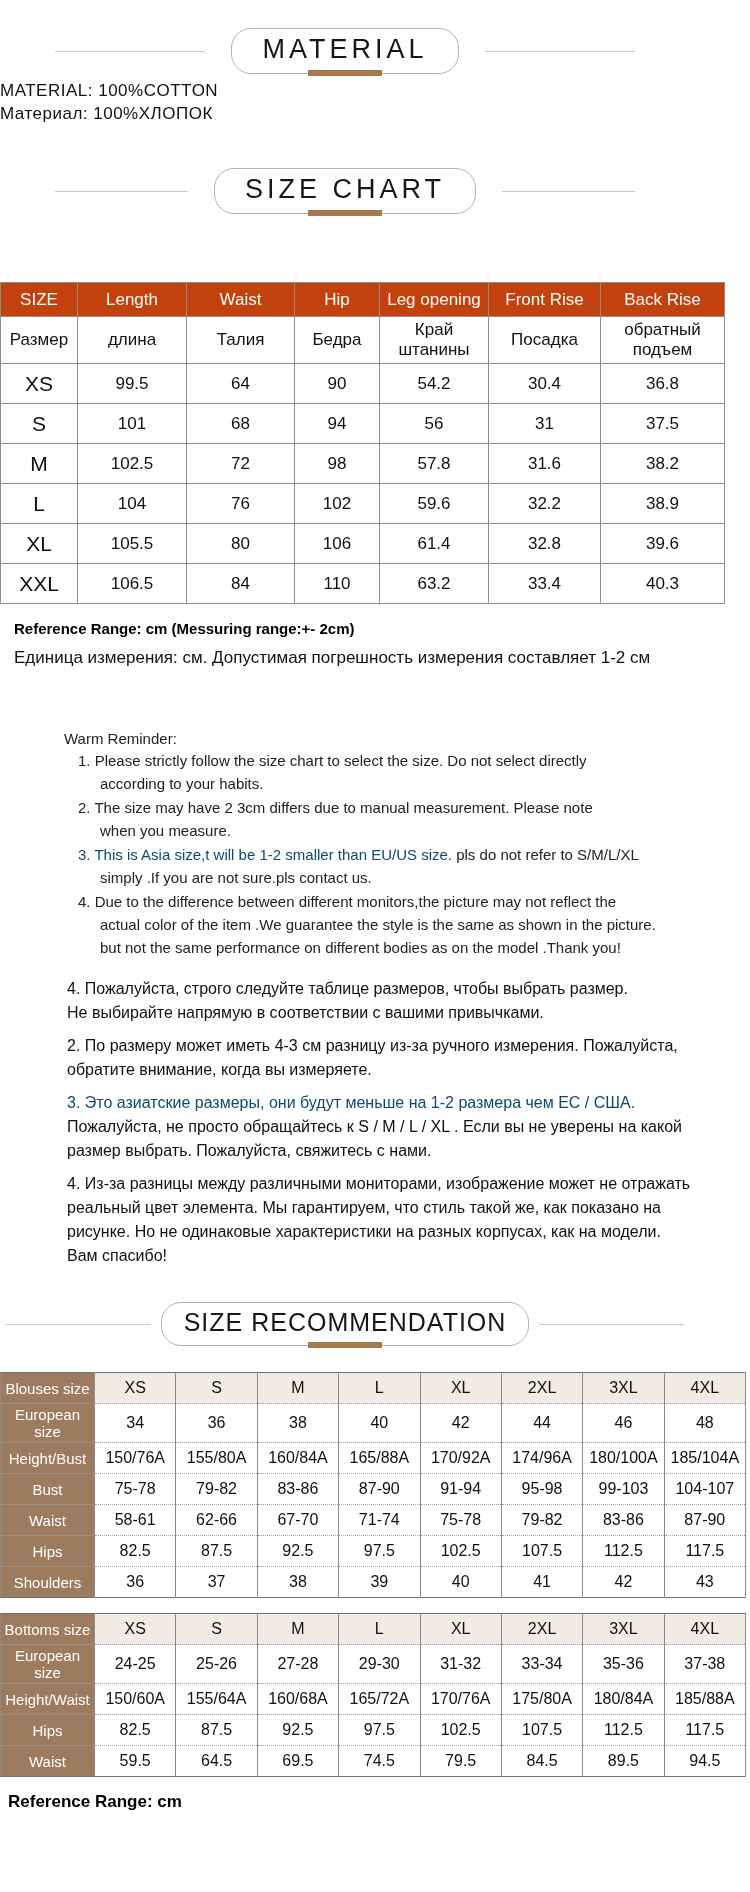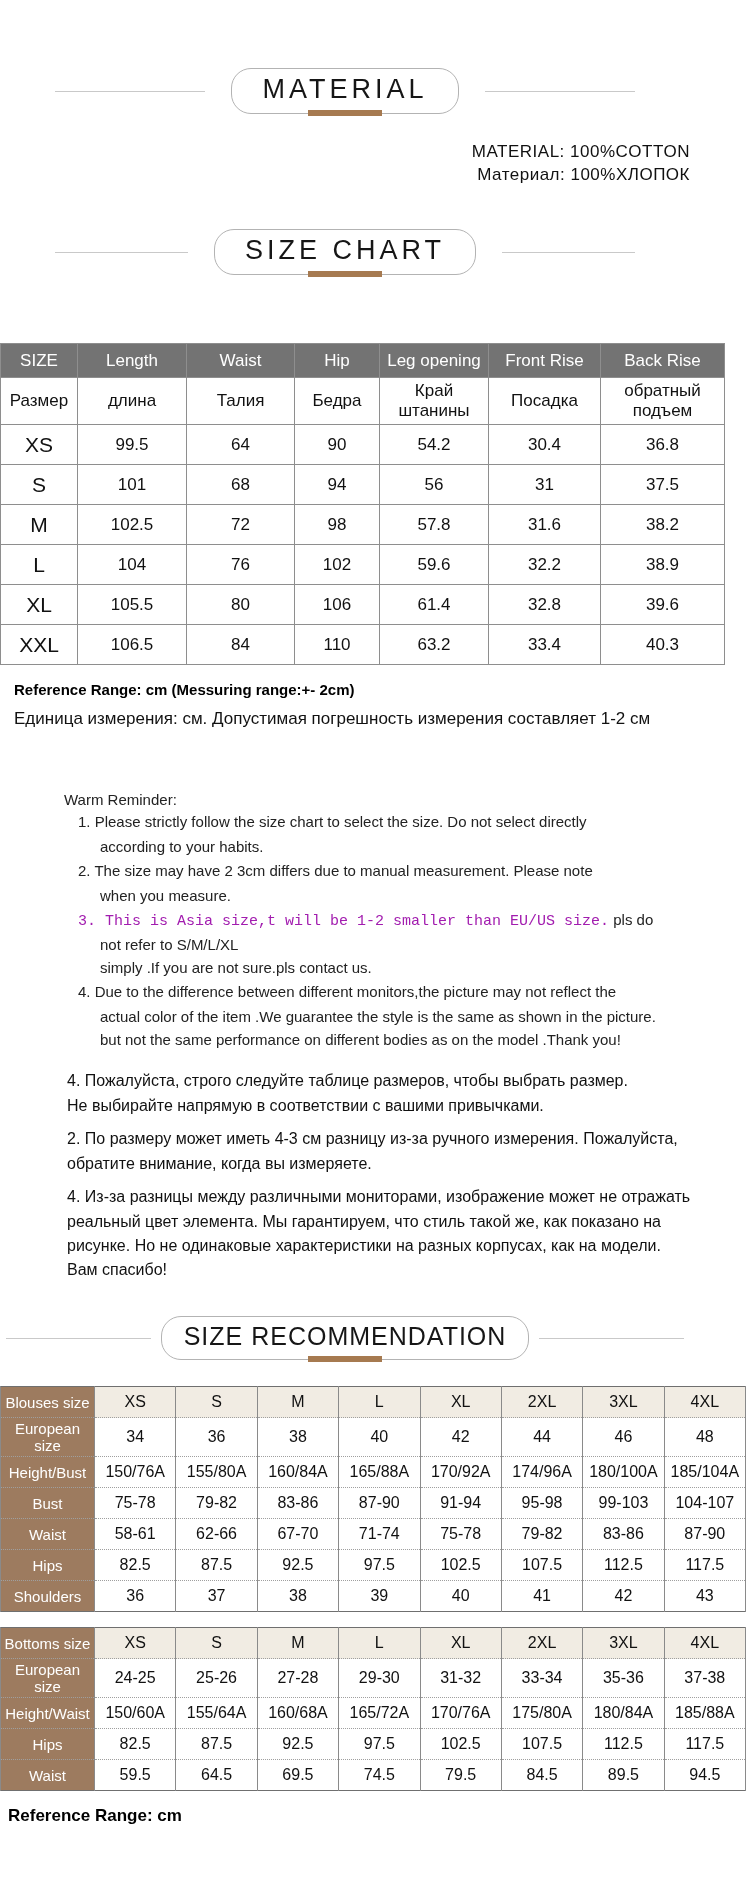--- a/index.html
+++ b/index.html
@@ -4,21 +4,21 @@
 <style>
   * { box-sizing: border-box; }
   html, body { margin:0; padding:0; }
   body {
     width: 750px; height: 1892px;
     background: #ffffff;
     overflow: hidden;
     font-family: "Liberation Sans", sans-serif;
     color: #1d1d1d;
   }
-  .page { width: 690px; padding-top: 68px; }
+  .page { width: 690px; padding-top: 28px; }
 
   
   .badge-row { display: flex; align-items: center; }
   .badge-row.inset { padding: 0 55px; }
   .badge-row.wide  { padding: 0 6px; align-items: center; }
   .hline { flex: 1; height: 1px; background: #c9c9c9; }
   .badge {
     position: relative;
     border: 1px solid #b3b3b3;
     border-radius: 20px;
@@ -32,52 +32,52 @@
     font-size: 27px; letter-spacing: 4px; color: #161616;
     white-space: nowrap;
   }
   .badge-row.wide .badge span { font-size: 25px; letter-spacing: 1px; }
   .badge-underline {
     position: absolute; left: 50%; transform: translateX(-50%);
     bottom: -3px; width: 74px; height: 6px; background: #A67A50;
   }
 
   
-  .material-lines { margin-top: 28px; text-align: right; }
+  .material-lines { margin-top: 7px; text-align: left; }
   .material-lines p { margin: 3px 0; font-size: 17px; color: #111; letter-spacing: 0.5px; }
 
   
   .size-chart-wrap { margin-top: 68px; }
   table.size-chart {
     border-collapse: collapse; table-layout: fixed;
     width: 724px; margin: 0 auto;
   }
   table.size-chart th, table.size-chart td {
     border: 1px solid #8e8e8e; text-align: center; vertical-align: middle;
     padding: 0;
   }
   .sc-th {
-    background: #737373; color: #ffffff; font-weight: normal;
+    background: #c2410c; color: #ffffff; font-weight: normal;
     font-size: 17px; height: 34px;
   }
   .sc-ru td { font-size: 17px; height: 47px; white-space: pre-line; line-height: 20px; color: #111; }
   .sc-data td { font-size: 17px; height: 40px; color: #111; }
   .sc-data td.sc-size { font-size: 21px; }
 
   .ref-en { margin: 16px 0 0 14px; font-size: 15px; font-weight: bold; color: #000; }
   .ref-ru { margin: 11px 0 0 14px; font-size: 17px; color: #111; }
 
   
   .reminder-en { margin: 62px 0 0 64px; width: 612px; }
   .reminder-en .rem-title { margin: 0 0 2px 0; font-size: 15px; color: #222; }
   .reminder-en .rem-item {
     margin: 1px 0 1px 14px; font-size: 15px; line-height: 23px; color: #222;
     padding-left: 22px; text-indent: -22px; white-space: pre-line;
   }
-  .red { color: #a21caf; font-family: Liberation Mono, monospace; }
+  .red { color: #0c4a6e; }
 
   .reminder-ru { margin: 18px 0 0 54px; width: 660px; }
   .reminder-ru .rem-title { margin: 0; font-size: 17px; color: #111; }
   .reminder-ru .rem-item {
     margin: 9px 0 0 13px; font-size: 16px; line-height: 24px; color: #111;
     white-space: pre-line;
   }
 
   
   .rec-header { margin-top: 34px; }
@@ -239,20 +239,23 @@
     <p class="rem-item"><span class="red"></span><span>4. Due to the difference between different monitors,the picture may not reflect the
 actual color of the item .We guarantee the style is the same as shown in the picture.
 but not the same performance on different bodies as on the model .Thank you!</span></p>
   </section>
 
   <section class="reminder-ru">
     <p class="rem-item"><span class="red"></span><span>4. Пожалуйста, строго следуйте таблице размеров, чтобы выбрать размер.
 Не выбирайте напрямую в соответствии с вашими привычками.</span></p>
     <p class="rem-item"><span class="red"></span><span>2. По размеру может иметь 4-3 см разницу из-за ручного измерения. Пожалуйста,
 обратите внимание, когда вы измеряете.</span></p>
+    <p class="rem-item"><span class="red">3. Это азиатские размеры, они будут меньше на 1-2 размера чем ЕС / США.</span><span>
+Пожалуйста, не просто обращайтесь к S / M / L / XL . Если вы не уверены на какой
+размер выбрать. Пожалуйста, свяжитесь с нами.</span></p>
     <p class="rem-item"><span class="red"></span><span>4. Из-за разницы между различными мониторами, изображение может не отражать
 реальный цвет элемента. Мы гарантируем, что стиль такой же, как показано на
 рисунке. Но не одинаковые характеристики на разных корпусах, как на модели.
 Вам спасибо!</span></p>
   </section>
 
   <section>
     <div class="badge-row wide rec-header">
       <div class="hline"></div>
       <div class="badge">

